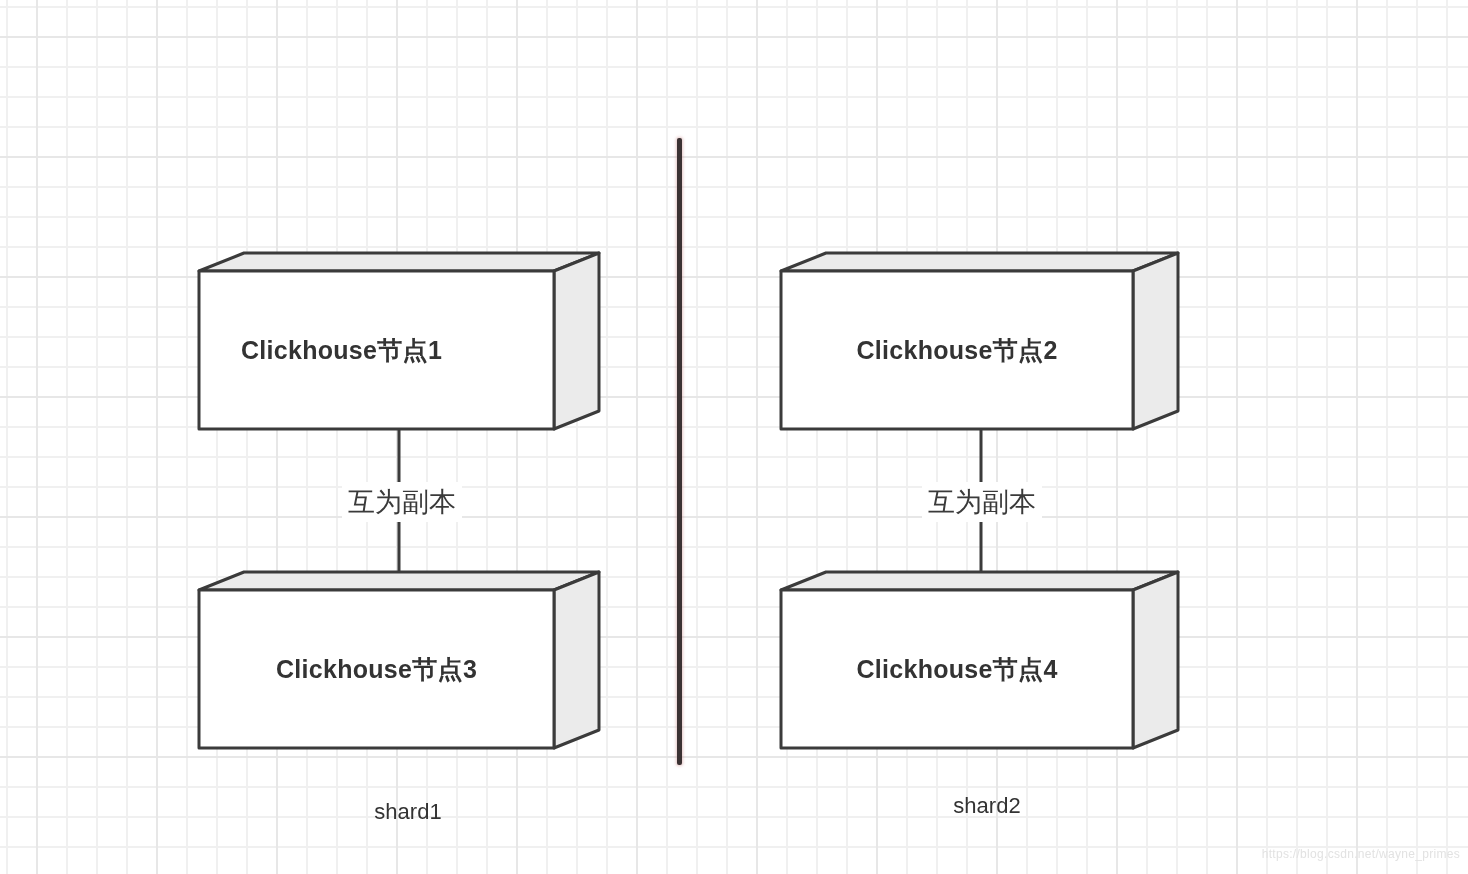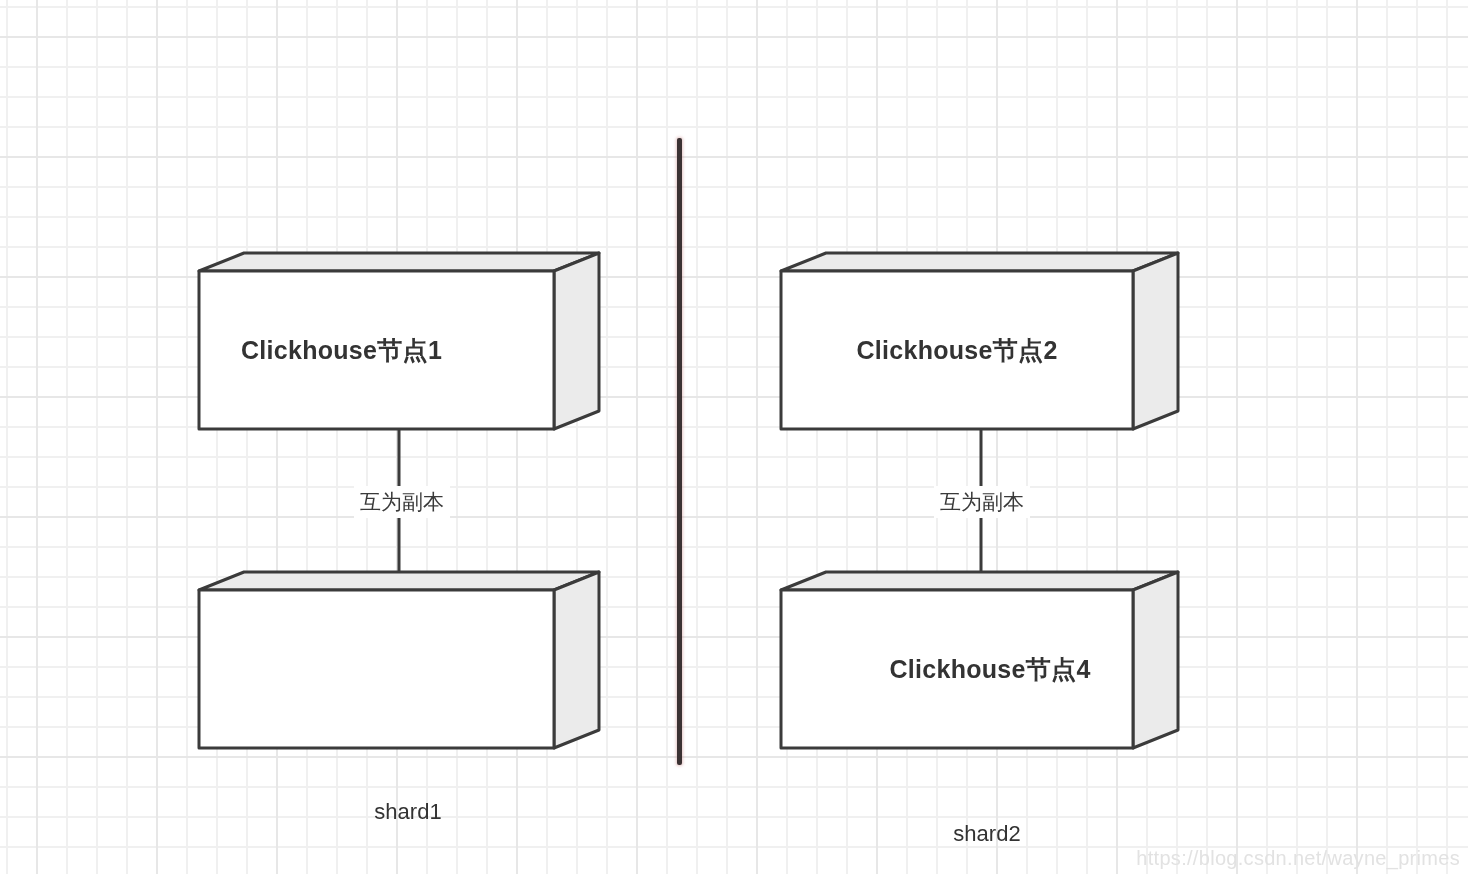--- a/index.html
+++ b/index.html
@@ -36,61 +36,61 @@
     justify-content: center;
     font-size: 25px;
     font-weight: 700;
     color: #333333;
     letter-spacing: 0.3px;
     pointer-events: none;
   }
   .node-label.n1 { left: 199px; top: 271px; width: 285px; height: 158px; }
   .node-label.n2 { left: 781px; top: 271px; width: 352px; height: 158px; }
   .node-label.n3 { left: 199px; top: 590px; width: 355px; height: 158px; }
-  .node-label.n4 { left: 781px; top: 590px; width: 352px; height: 158px; padding-left: 33px; }
+  .node-label.n4 { left: 781px; top: 590px; width: 352px; height: 158px; }
 
   .replica-label {
     position: absolute;
     transform: translate(-50%, -50%);
     background: #ffffff;
     padding: 2px 6px;
-    font-size: 21px;
+    font-size: 27px;
     font-weight: 400;
     color: #3a3a3a;
     white-space: nowrap;
   }
   .replica-label.left  { left: 402px; top: 502px; }
   .replica-label.right { left: 982px; top: 502px; }
 
   .shard-label {
     position: absolute;
     transform: translate(-50%, -50%);
     font-size: 22px;
     color: #333333;
     white-space: nowrap;
   }
   .shard-label.s1 { left: 408px; top: 812px; }
-  .shard-label.s2 { left: 987px; top: 806px; margin-top: 28px; }
+  .shard-label.s2 { left: 987px; top: 806px; }
 
   .divider {
     position: absolute;
     left: 677px;
     top: 138px;
     width: 5px;
     height: 627px;
     background: #3b3233;
     border-radius: 2px;
     box-shadow: 0 0 3px 1px rgba(198, 128, 128, 0.45);
   }
 
   .watermark {
     position: absolute;
     right: 8px;
     top: 847px;
-    font-size: 20px;
+    font-size: 12px;
     color: #e2e2e2;
     letter-spacing: 0.3px;
     white-space: nowrap;
   }
 </style>
 </head>
 <body>
 
 <div class="canvas">
 
@@ -124,20 +124,21 @@
         <polygon points="1133,590 1178,572 1178,730 1133,748" fill="#ebebeb"></polygon>
         <rect x="781" y="590" width="352" height="158" fill="#ffffff"></rect>
       </g>
     </g>
   </svg>
 
   <div class="divider"></div>
 
   <div class="node-label n1">Clickhouse节点1</div>
   <div class="node-label n2">Clickhouse节点2</div>
+  <div class="node-label n3">Clickhouse节点3</div>
   <div class="node-label n4">Clickhouse节点4</div>
 
   <div class="replica-label left">互为副本</div>
   <div class="replica-label right">互为副本</div>
 
   <div class="shard-label s1">shard1</div>
   <div class="shard-label s2">shard2</div>
 
   <div class="watermark">https://blog.csdn.net/wayne_primes</div>
 

